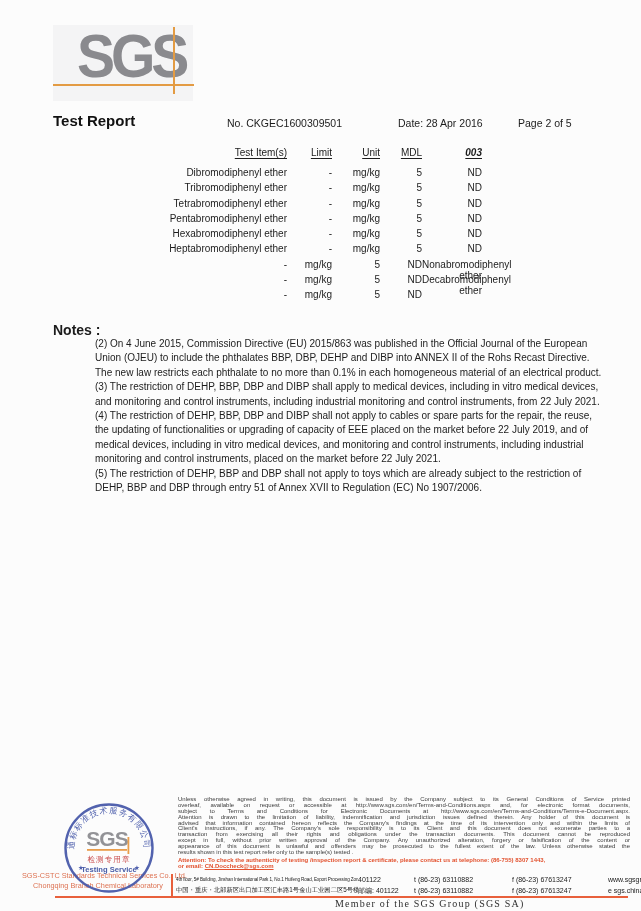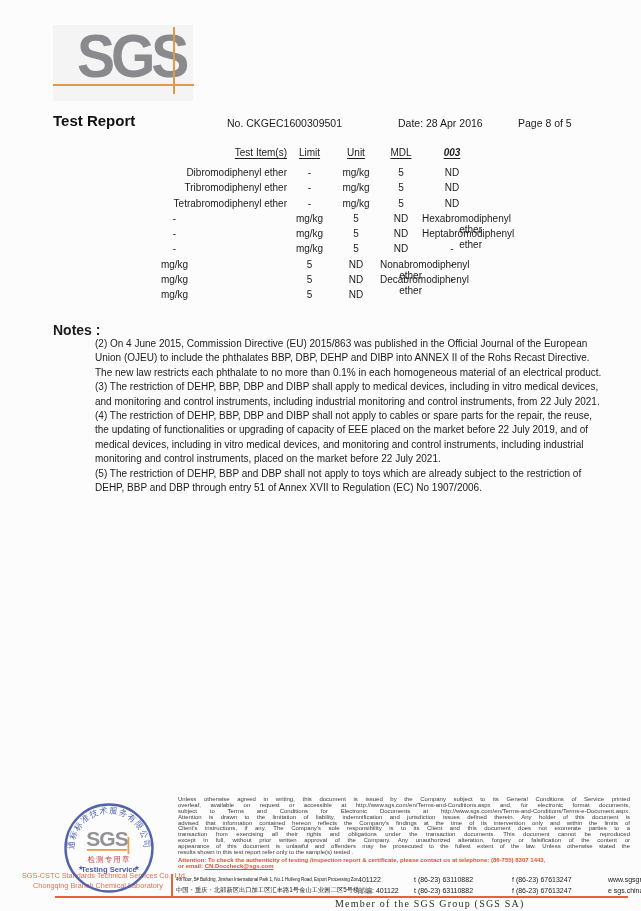--- a/index.html
+++ b/index.html
@@ -34,21 +34,21 @@
   
   .tbl {
     position:absolute; left:62px; top:147px;
     display:grid;
     grid-template-columns:225px 45px 48px 42px 60px;
     font-size:10px;
   }
   .tbl .hdr { height:20px; }
   .tbl .cell { height:15.3px; }
   .c-item { text-align:right; }
-  .c-mid  { text-align:center; }
+  .c-mid  { text-align:right; }
   .u { text-decoration:underline; text-underline-offset:2px; }
   .hdr-001 { font-style:italic; font-weight:bold; }
 
   
   .notes-label { position:absolute; left:53px; top:322px; font-size:14px;font-weight:bold; }
   .notes-body  {
     position:absolute; left:95px; top:337px; width:512px;
     font-size:10px; line-height:14.4px;
   }
 
@@ -95,21 +95,21 @@
 
 <div class="logo-box">
   <div class="logo-text">SGS</div>
 </div>
 <div class="logo-hline"></div>
 <div class="logo-vline"></div>
 
 <div class="rpt-title">Test Report</div>
 <div class="rpt-no">No. CKGEC1600309501</div>
 <div class="rpt-date">Date: 28 Apr 2016</div>
-<div class="rpt-page">Page 8 of 5</div>
+<div class="rpt-page">Page 2 of 5</div>
 
 <div class="tbl">
   <div class="hdr c-item"><span class="u">Test Item(s)</span></div>
   <div class="hdr c-mid"><span class="u">Limit</span></div>
   <div class="hdr c-mid"><span class="u">Unit</span></div>
   <div class="hdr c-mid"><span class="u">MDL</span></div>
   <div class="hdr c-mid"><span class="u hdr-001">003</span></div>
 
   <div class="cell c-item">Dibromodiphenyl ether</div>
   <div class="cell c-mid">-</div>
@@ -122,20 +122,21 @@
   <div class="cell c-mid">mg/kg</div>
   <div class="cell c-mid">5</div>
   <div class="cell c-mid">ND</div>
 
   <div class="cell c-item">Tetrabromodiphenyl ether</div>
   <div class="cell c-mid">-</div>
   <div class="cell c-mid">mg/kg</div>
   <div class="cell c-mid">5</div>
   <div class="cell c-mid">ND</div>
 
+  <div class="cell c-item">Pentabromodiphenyl ether</div>
   <div class="cell c-mid">-</div>
   <div class="cell c-mid">mg/kg</div>
   <div class="cell c-mid">5</div>
   <div class="cell c-mid">ND</div>
 
   <div class="cell c-item">Hexabromodiphenyl ether</div>
   <div class="cell c-mid">-</div>
   <div class="cell c-mid">mg/kg</div>
   <div class="cell c-mid">5</div>
   <div class="cell c-mid">ND</div>

